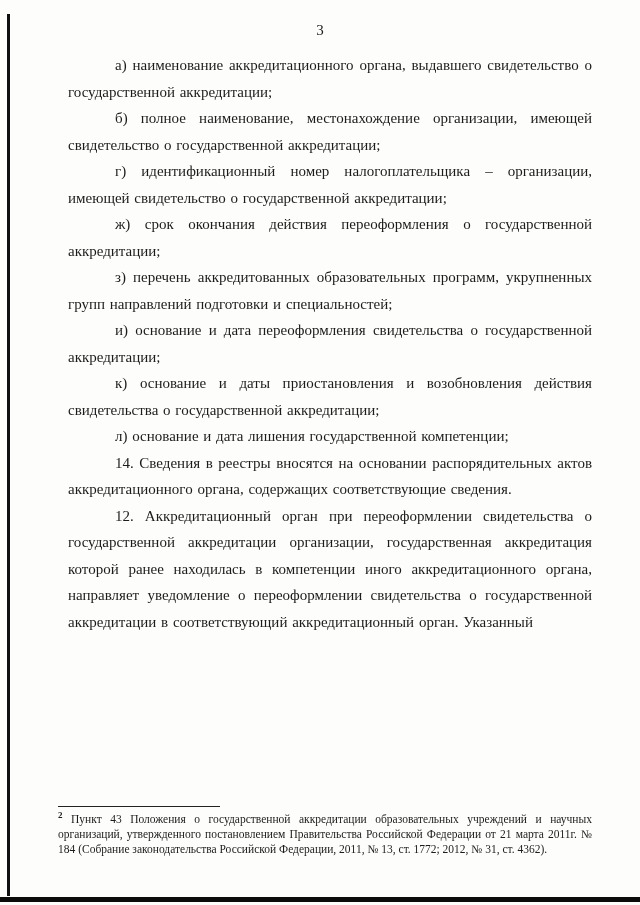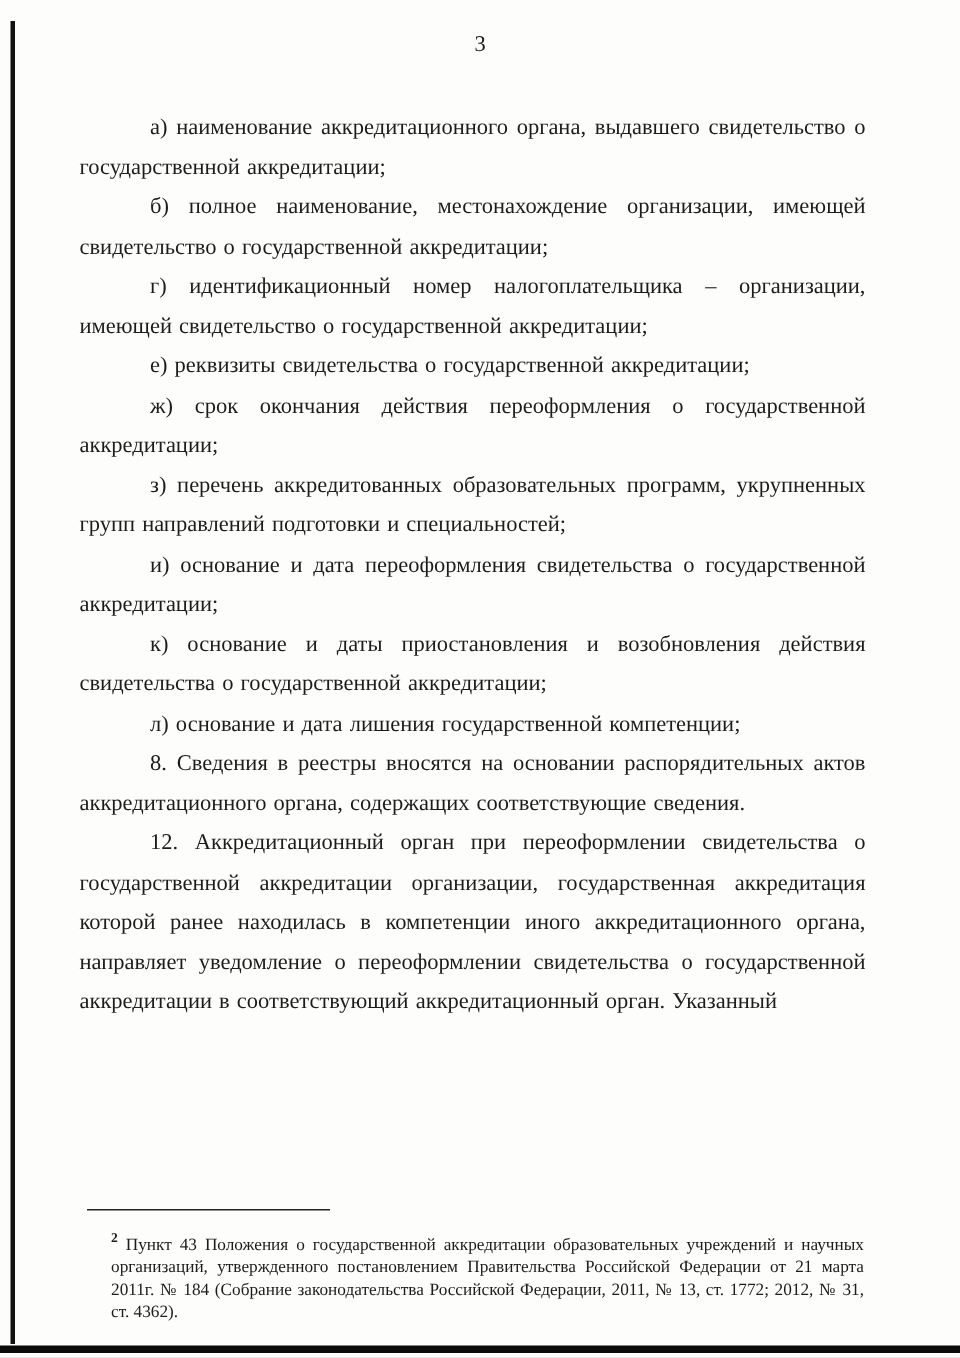--- a/index.html
+++ b/index.html
@@ -38,23 +38,22 @@
     position: absolute;
     top: 22px;
     left: 0;
     right: 0;
     text-align: center;
     font-size: 15px;
   }
   .content {
     position: absolute;
     top: 52px;
-    left: 53px;
+    left: 68px;
     width: 524px;
-    margin-top: 20px;
   }
   .para {
     margin: 0;
     text-align: justify;
     text-indent: 47px;
     font-size: 15px;
     line-height: 26.5px;
     word-spacing: 1px;
   }
   .para sup {
@@ -67,21 +66,21 @@
     top: 806px;
     width: 534px;
   }
   .footnote-rule {
     width: 162px;
     height: 0;
     border-top: 1.5px solid #222;
     margin: 0 0 5px 0;
   }
   .footnote-text {
-    margin: 16px;
+    margin: 0;
     font-size: 11.5px;
     line-height: 15px;
     text-align: justify;
   }
   .footnote-text sup {
     font-weight: bold;
     font-size: 9px;
     line-height: 0;
   }
 </style>
@@ -91,27 +90,26 @@
 <div class="page">
   <div class="scan-left"></div>
   <div class="scan-bottom"></div>
 
   <div class="page-number">3</div>
 
   <div class="content">
     <p class="para">а) наименование аккредитационного органа, выдавшего свидетельство о государственной аккредитации;</p>
     <p class="para">б) полное наименование, местонахождение организации, имеющей свидетельство о государственной аккредитации;</p>
     <p class="para">г) идентификационный номер налогоплательщика – организации, имеющей свидетельство о государственной аккредитации;</p>
-    <p class="para">е) реквизиты свидетельства о государственной аккредитации;</p>
     <p class="para">ж) срок окончания действия переоформления о государственной аккредитации;</p>
     <p class="para">з) перечень аккредитованных образовательных программ, укрупненных групп направлений подготовки и специальностей;</p>
     <p class="para">и) основание и дата переоформления свидетельства о государственной аккредитации;</p>
     <p class="para">к) основание и даты приостановления и возобновления действия свидетельства о государственной аккредитации;</p>
     <p class="para">л) основание и дата лишения государственной компетенции;</p>
-    <p class="para">8. Сведения в реестры вносятся на основании распорядительных актов аккредитационного органа, содержащих соответствующие сведения.</p>
+    <p class="para">14. Сведения в реестры вносятся на основании распорядительных актов аккредитационного органа, содержащих соответствующие сведения.</p>
     <p class="para">12. Аккредитационный орган при переоформлении свидетельства о государственной аккредитации организации, государственная аккредитация которой ранее находилась в компетенции иного аккредитационного органа, направляет уведомление о переоформлении свидетельства о государственной аккредитации в соответствующий аккредитационный орган. Указанный</p>
   </div>
 
   <div class="footnote">
     <div class="footnote-rule"></div>
     <p class="footnote-text"><sup>2</sup> <span>Пункт 43 Положения о государственной аккредитации образовательных учреждений и научных организаций, утвержденного постановлением Правительства Российской Федерации от 21 марта 2011г. № 184 (Собрание законодательства Российской Федерации, 2011, № 13, ст. 1772; 2012, № 31, ст. 4362).</span></p>
   </div>
 </div>
 
 </body></html>

